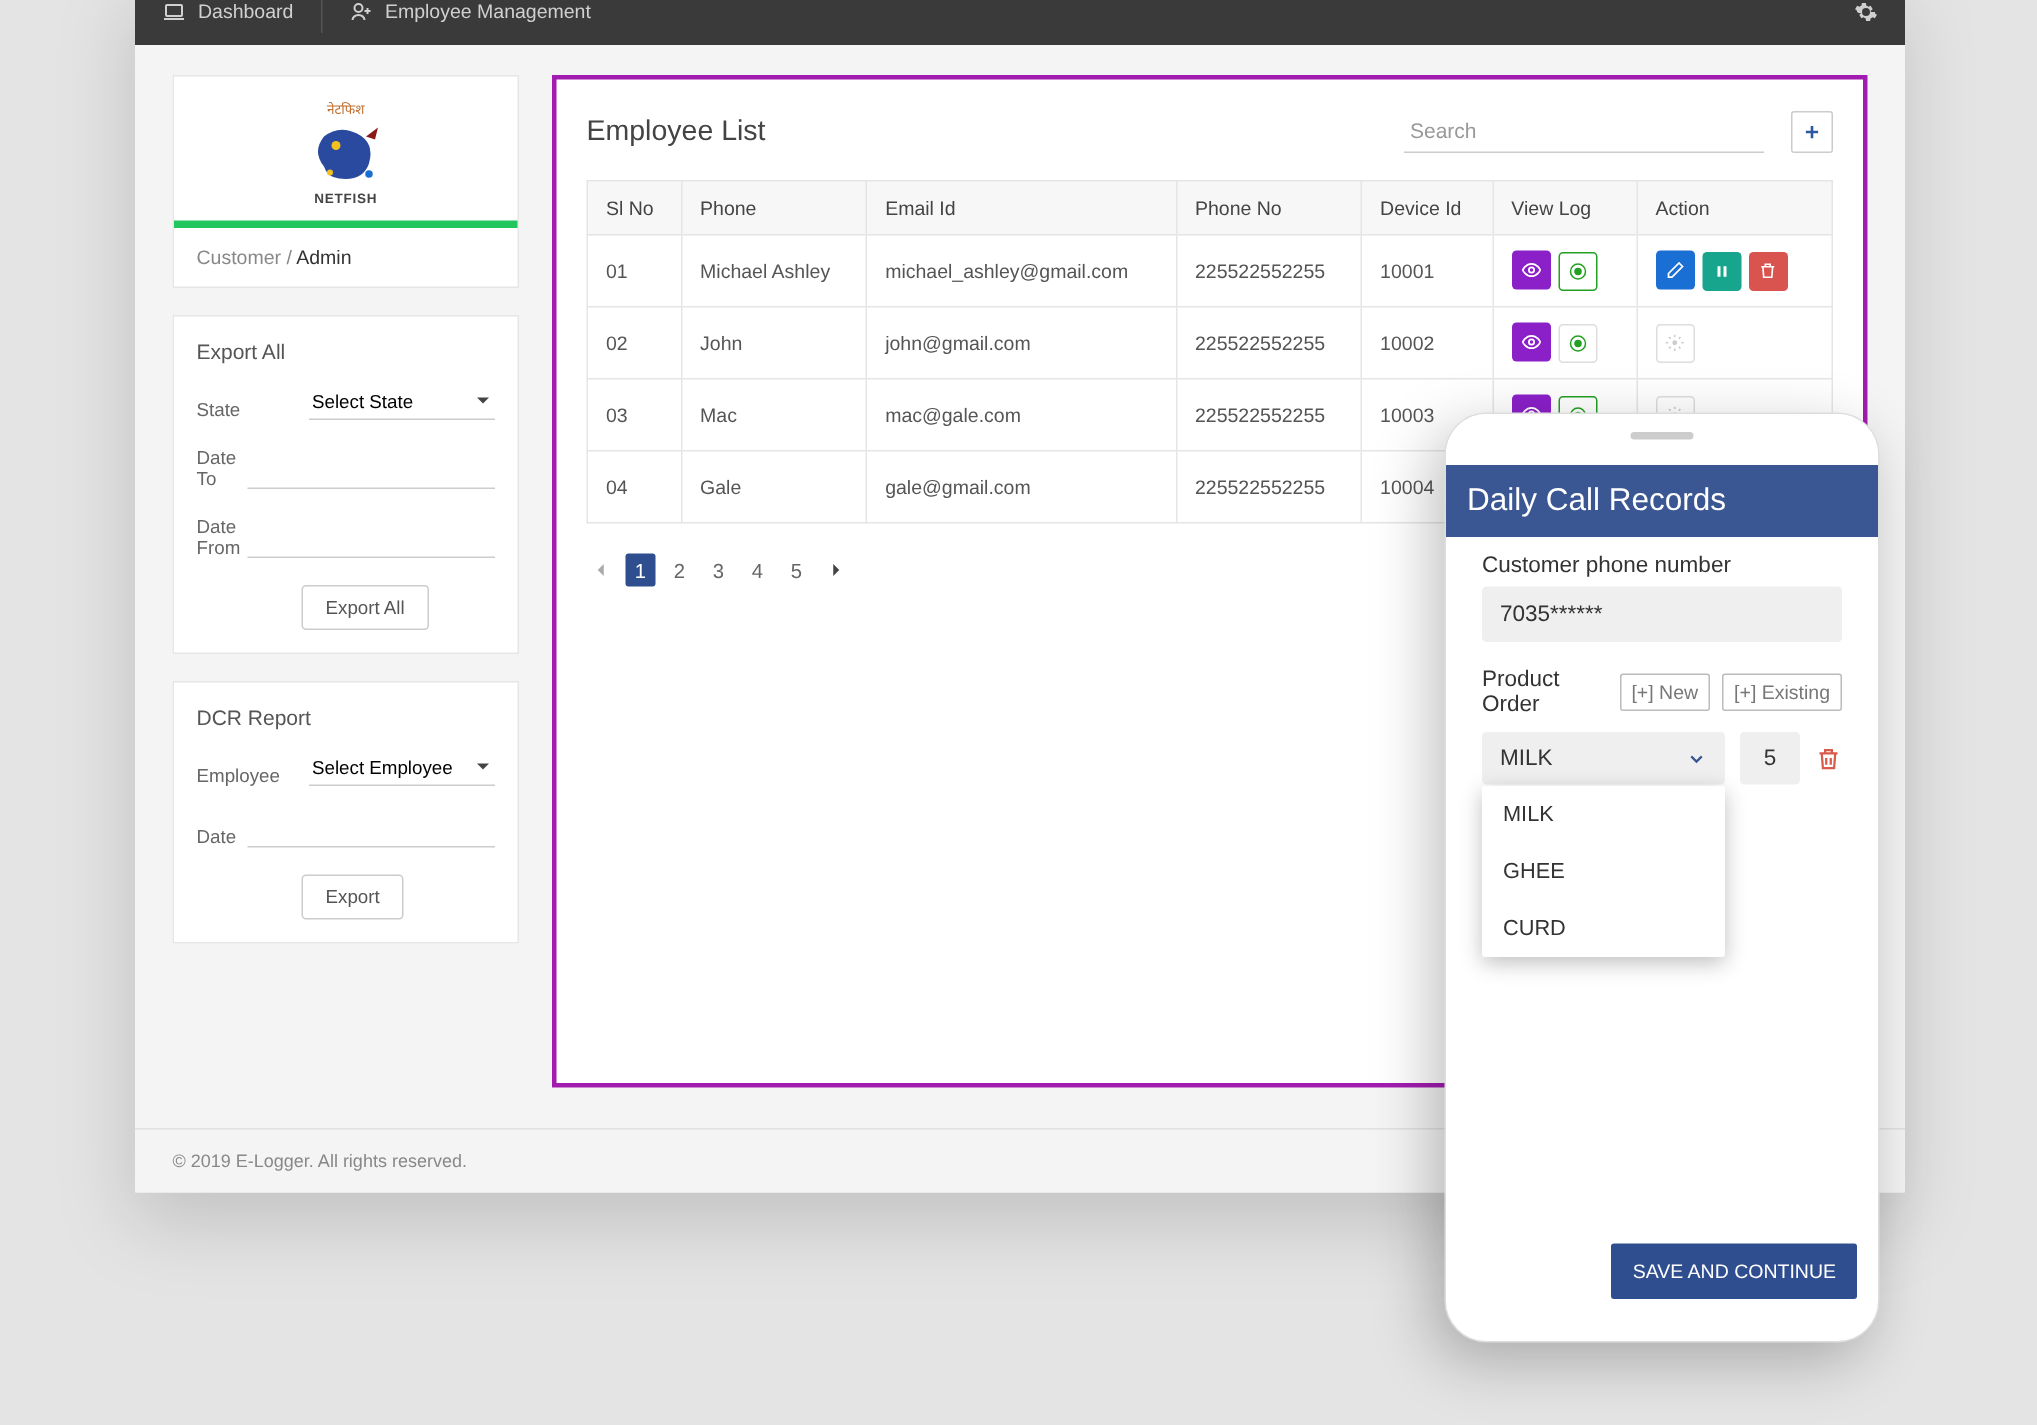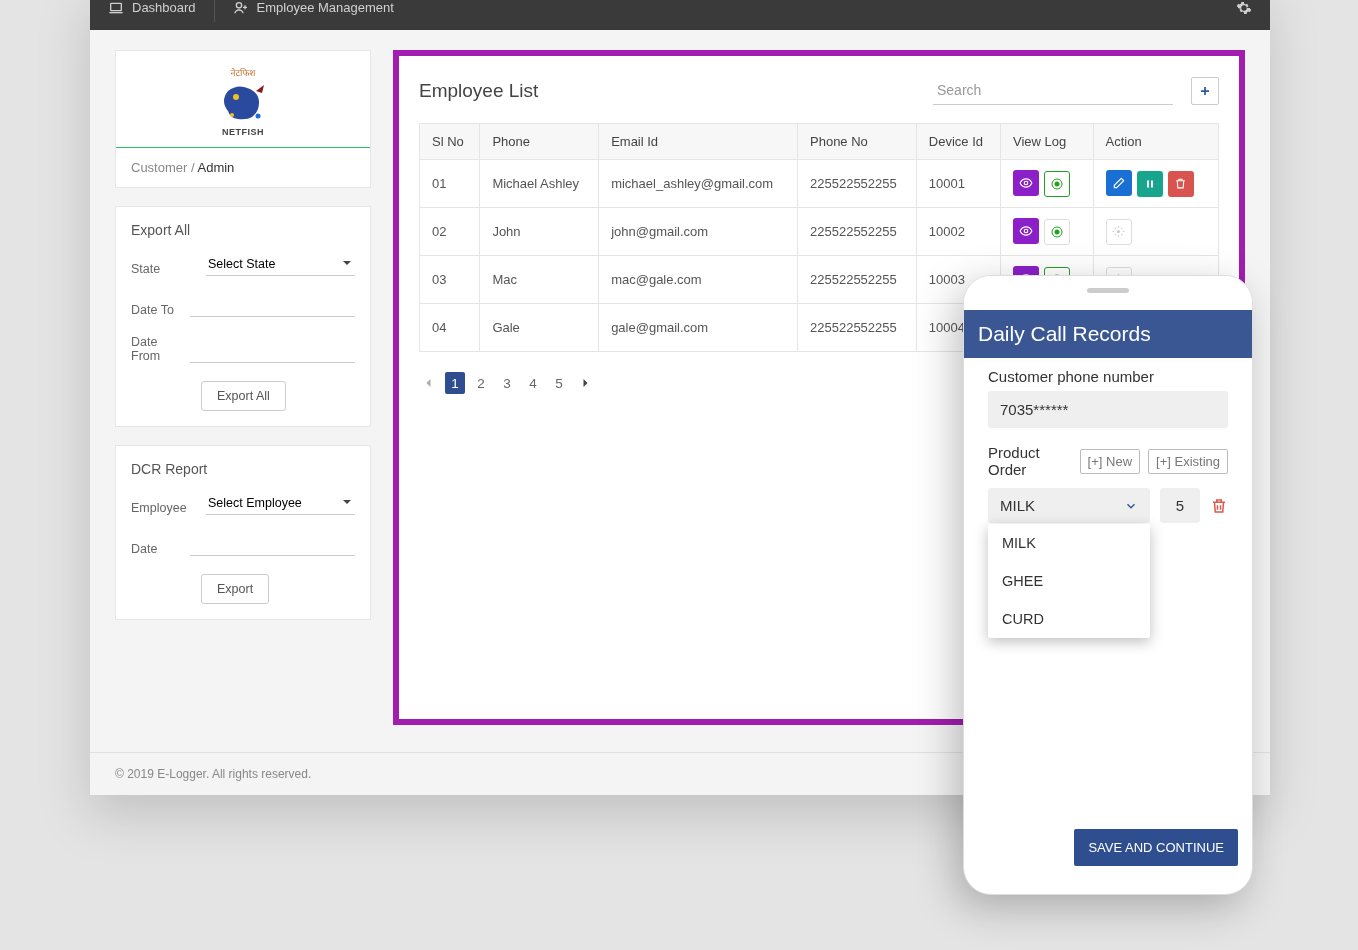--- a/index.html
+++ b/index.html
@@ -45,41 +45,41 @@
 }
 .topbar .nav-item:first-child { padding-left: 0; }
 .sep { width: 1px; height: 28px; background: #555; }
 .gear { margin-left: auto; color: #cfcfcf; width: 16px; height: 16px; }
 .app-body {
   display: flex;
   padding: 20px 25px 20px 25px;
   gap: 22px;
   height: calc(100% - 95px);
 }
-.sidebar { width: 256px; display: flex; flex-direction: column; gap: 18px; }
+.sidebar { width: 231px; display: flex; flex-direction: column; gap: 18px; }
 .card {
   background: #fff;
   border: 1px solid #e6e6e6;
   padding: 15px 15px;
 }
 .logo-card { text-align: center; padding-bottom: 0; }
 .logo-box { width: 50px; height: 42px; margin: 0 auto 4px; position: relative; }
 .logo-box svg { width: 100%; height: 100%; }
 .logo-name { font-size: 9px; letter-spacing: 0.5px; color: #444; font-weight: 600; }
-.breadcrumb { border-top: 1px solid #22c55e; margin: 10px -15px 0; padding: 12px 15px; font-size: 13px; color: #888; text-align: left; }
+.breadcrumb { border-top: 5px solid #22c55e; margin: 10px -15px 0; padding: 12px 15px; font-size: 13px; color: #888; text-align: left; }
 .breadcrumb .cur { color: #333; }
 .card h4 { font-size: 14px; color: #555; font-weight: 500; margin-bottom: 15px; }
 .form-row { display: flex; align-items: flex-end; margin-bottom: 18px; font-size: 12.5px; }
 .form-row label { width: 75px; color: #666; }
 .form-row .fld { flex: 1; border: none; border-bottom: 1px solid #ccc; padding: 4px 2px; font-size: 12.5px; background: transparent; }
 .form-row .sel { position: relative; }
 .form-row .sel::after { content: ""; position: absolute; right: 4px; top: 8px; border: 4px solid transparent; border-top-color: #444; }
 .btn-small { border: 1px solid #ccc; background: #fff; color: #555; font-size: 12.5px; padding: 7px 15px; border-radius: 3px; margin-left: 70px; cursor: pointer; }
 
-.main { flex: 1; background: #fff; border: 6px solid #a21caf; padding: 20px 20px 30px; display: flex; flex-direction: column; }
+.main { flex: 1; background: #fff; border: 3px solid #a21caf; padding: 20px 20px 30px; display: flex; flex-direction: column; }
 .main-header { display: flex; align-items: center; margin-bottom: 18px; }
 .main-header h2 { font-size: 19px; color: #444; font-weight: 500; }
 .search-in { margin-left: auto; border: none; border-bottom: 1px solid #ccc; width: 240px; padding: 6px 4px; font-size: 14px; color: #666; }
 .search-in::placeholder { color: #999; }
 .add-btn { width: 28px; height: 28px; border: 1px solid #ccc; background: #fff; margin-left: 18px; display: flex; align-items: center; justify-content: center; color: #2c5aa0; cursor: pointer; border-radius: 2px; }
 .add-btn svg { width: 14px; height: 14px; }
 
 table { width: 100%; border-collapse: collapse; font-size: 13px; color: #555; }
 th, td { border: 1px solid #e5e5e5; padding: 10px 12px; text-align: left; }
 th { background: #f7f7f7; font-weight: 500; color: #444; }

